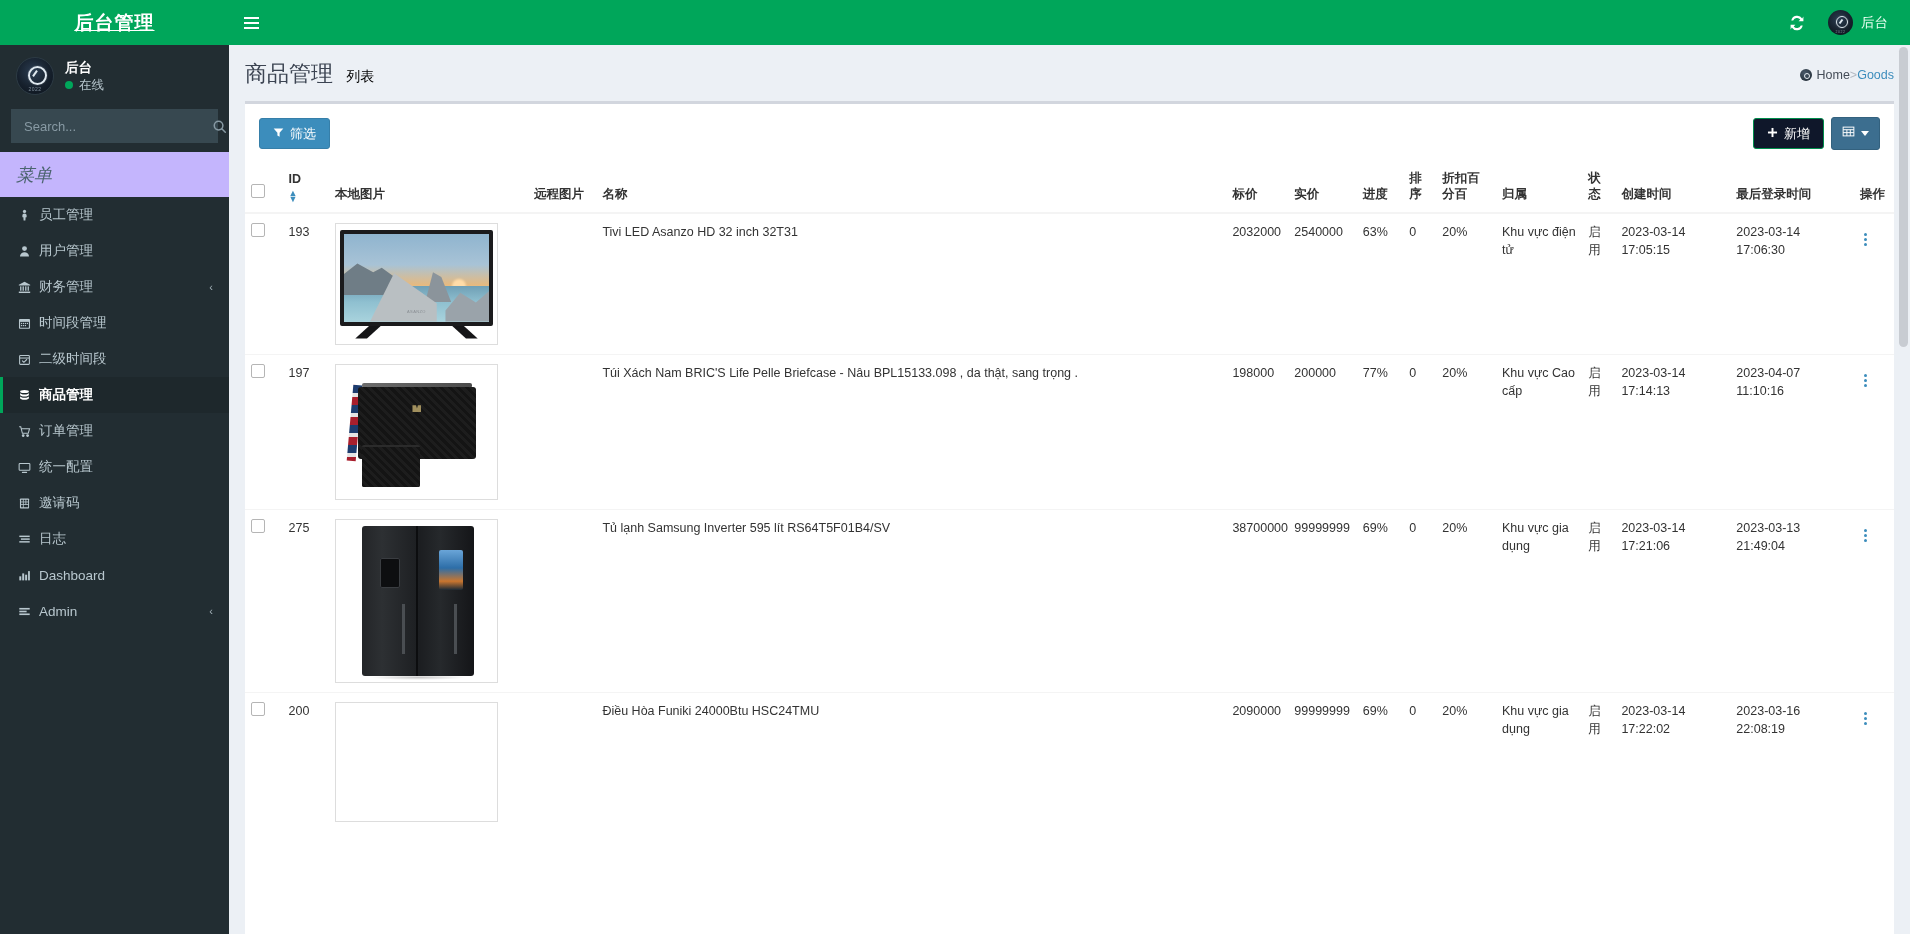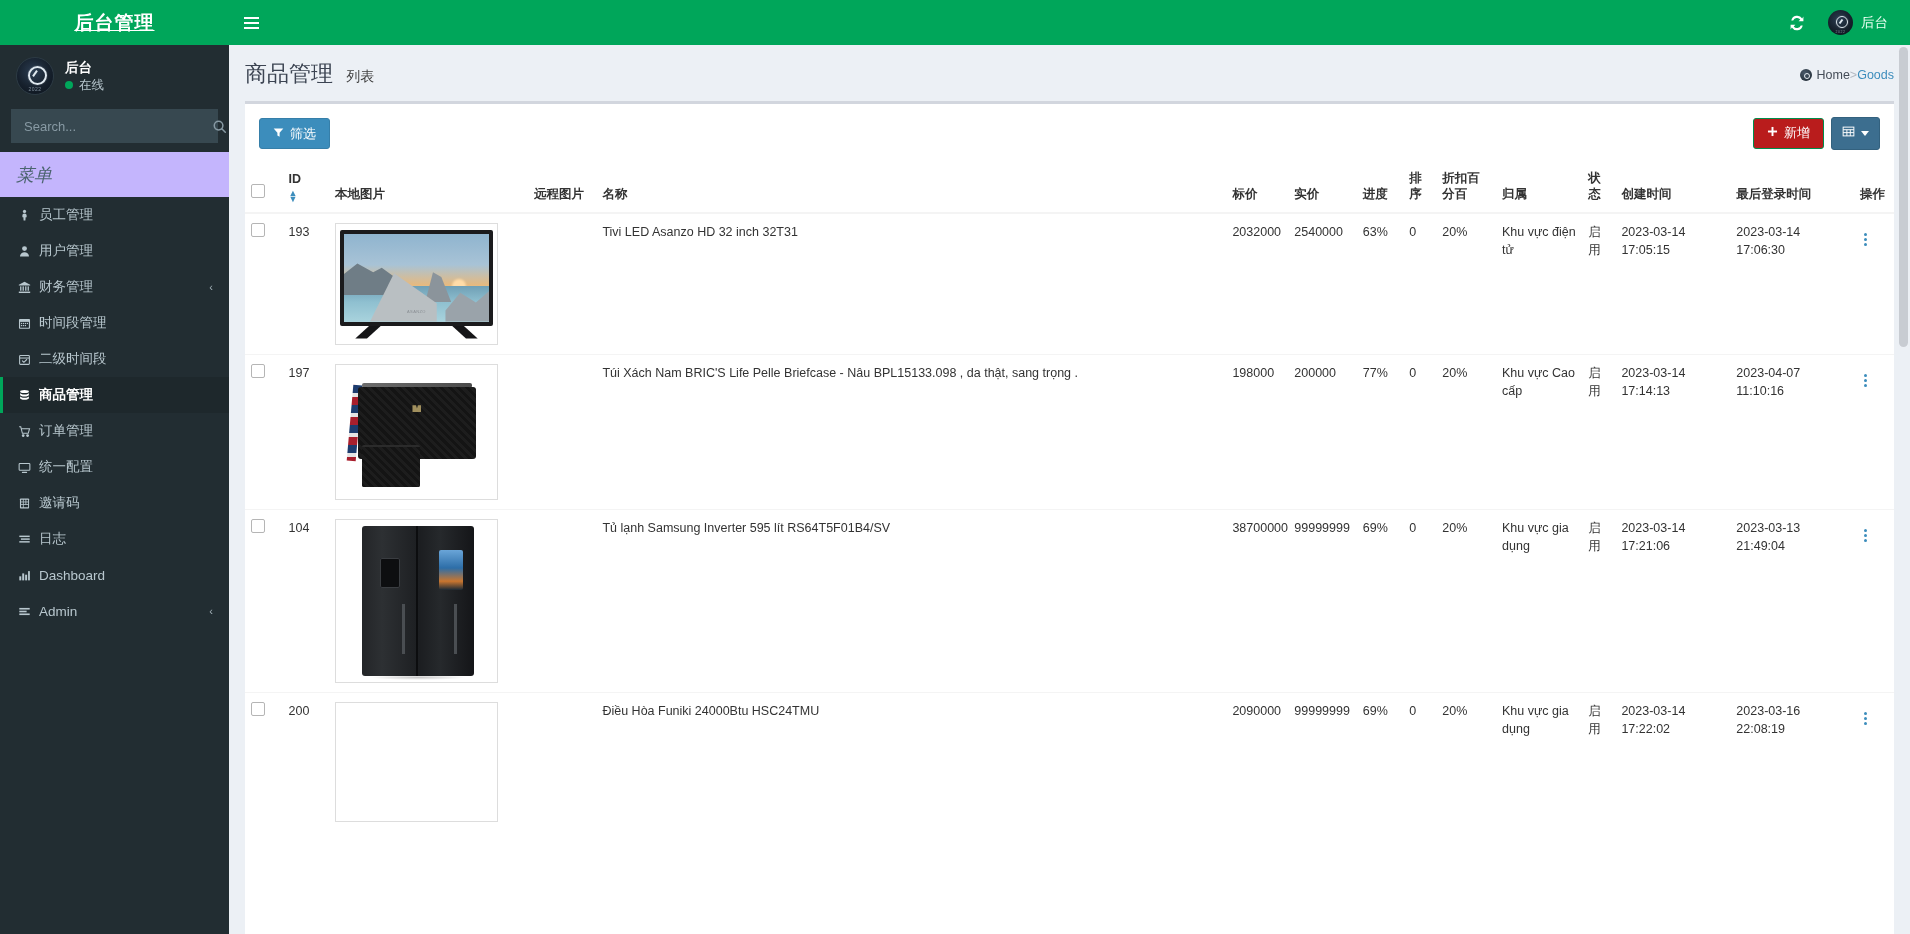--- a/index.html
+++ b/index.html
@@ -142,21 +142,21 @@
   .user-menu .avatar::after { height: 5px; margin-top: -2px; }
   .user-menu .avatar .yr { font-size: 3.5px; bottom: 1px; }
   .user-menu .uname2 { color: #eafff2; font-size: 13.5px; }
 
   .content-header {
     padding: 14px 16px 12px 16px;
     display: flex; align-items: baseline; justify-content: space-between;
     background: #ecf0f5;
   }
   .page-title { font-size: 22px; color: #3c4452; font-weight: normal; }
-  .page-title small { font-size: 14px; color: #404040; margin-left: 7px; }
+  .page-title small { font-size: 14px; color: #000000; margin-left: 7px; }
   .breadcrumb { display: flex; align-items: center; font-size: 12.5px; color: #444c57; }
   .breadcrumb .sep { color: #b3b9c2; }
   .breadcrumb .bc-home { color: #444c57; text-decoration: none; display: flex; align-items: center; gap: 5px; }
   .bc-icon {
     width: 12px; height: 12px; border-radius: 50%;
     background: radial-gradient(circle at 40% 35%, #4a5a6a, #1b242d);
     position: relative; display: inline-block;
   }
   .bc-icon::after {
     content: ""; position: absolute; left: 50%; top: 50%;
@@ -183,21 +183,21 @@
     border: 1px solid transparent;
     border-radius: 3px;
     font-size: 13px;
     padding: 7px 13px;
     display: inline-flex; align-items: center; gap: 6px;
     cursor: pointer;
     font-family: "Liberation Sans", sans-serif;
     line-height: 1.2;
   }
   .btn-filter { background: #3c8dbc; border-color: #367fa9; color: #fff; }
-  .btn-add { background: #b91c1c; border-color: #008d4c; color: #fff; font-family: Liberation Mono, monospace; }
+  .btn-add { background: #0f172a; border-color: #008d4c; color: #fff; }
   .btn-cols { background: #3c6e8f; border-color: #33617e; color: #fff; padding: 7px 10px; }
   .toolbar-right { display: flex; align-items: center; gap: 7px; }
   .caret { width: 0; height: 0; border-left: 4px solid transparent; border-right: 4px solid transparent; border-top: 5px solid #fff; display: inline-block; }
 
   .table-wrap { flex: 1; overflow: hidden; position: relative; }
   table.grid { width: 100%; border-collapse: collapse; table-layout: fixed; font-size: 12.5px; color: #333; }
   table.grid thead th {
     font-weight: bold;
     color: #333;
     text-align: left;
@@ -697,21 +697,21 @@
                 <span class="dots">
                     <i></i>
                     <i></i>
                     <i></i>
                   </span>
               </td>
             </tr>
 
             <tr>
               <td><span class="chk"></span></td>
-              <td>104</td>
+              <td>275</td>
               <td class="thumb-cell">
                 <div class="thumb">
                   <div class="fridge">
                     <div class="body"></div>
                       <div class="split"></div>
                     <div class="disp"></div>
                       <div class="screen2"></div>
                     <div class="handleL"></div>
                       <div class="handleR"></div>
                       <div class="shadow"></div>

